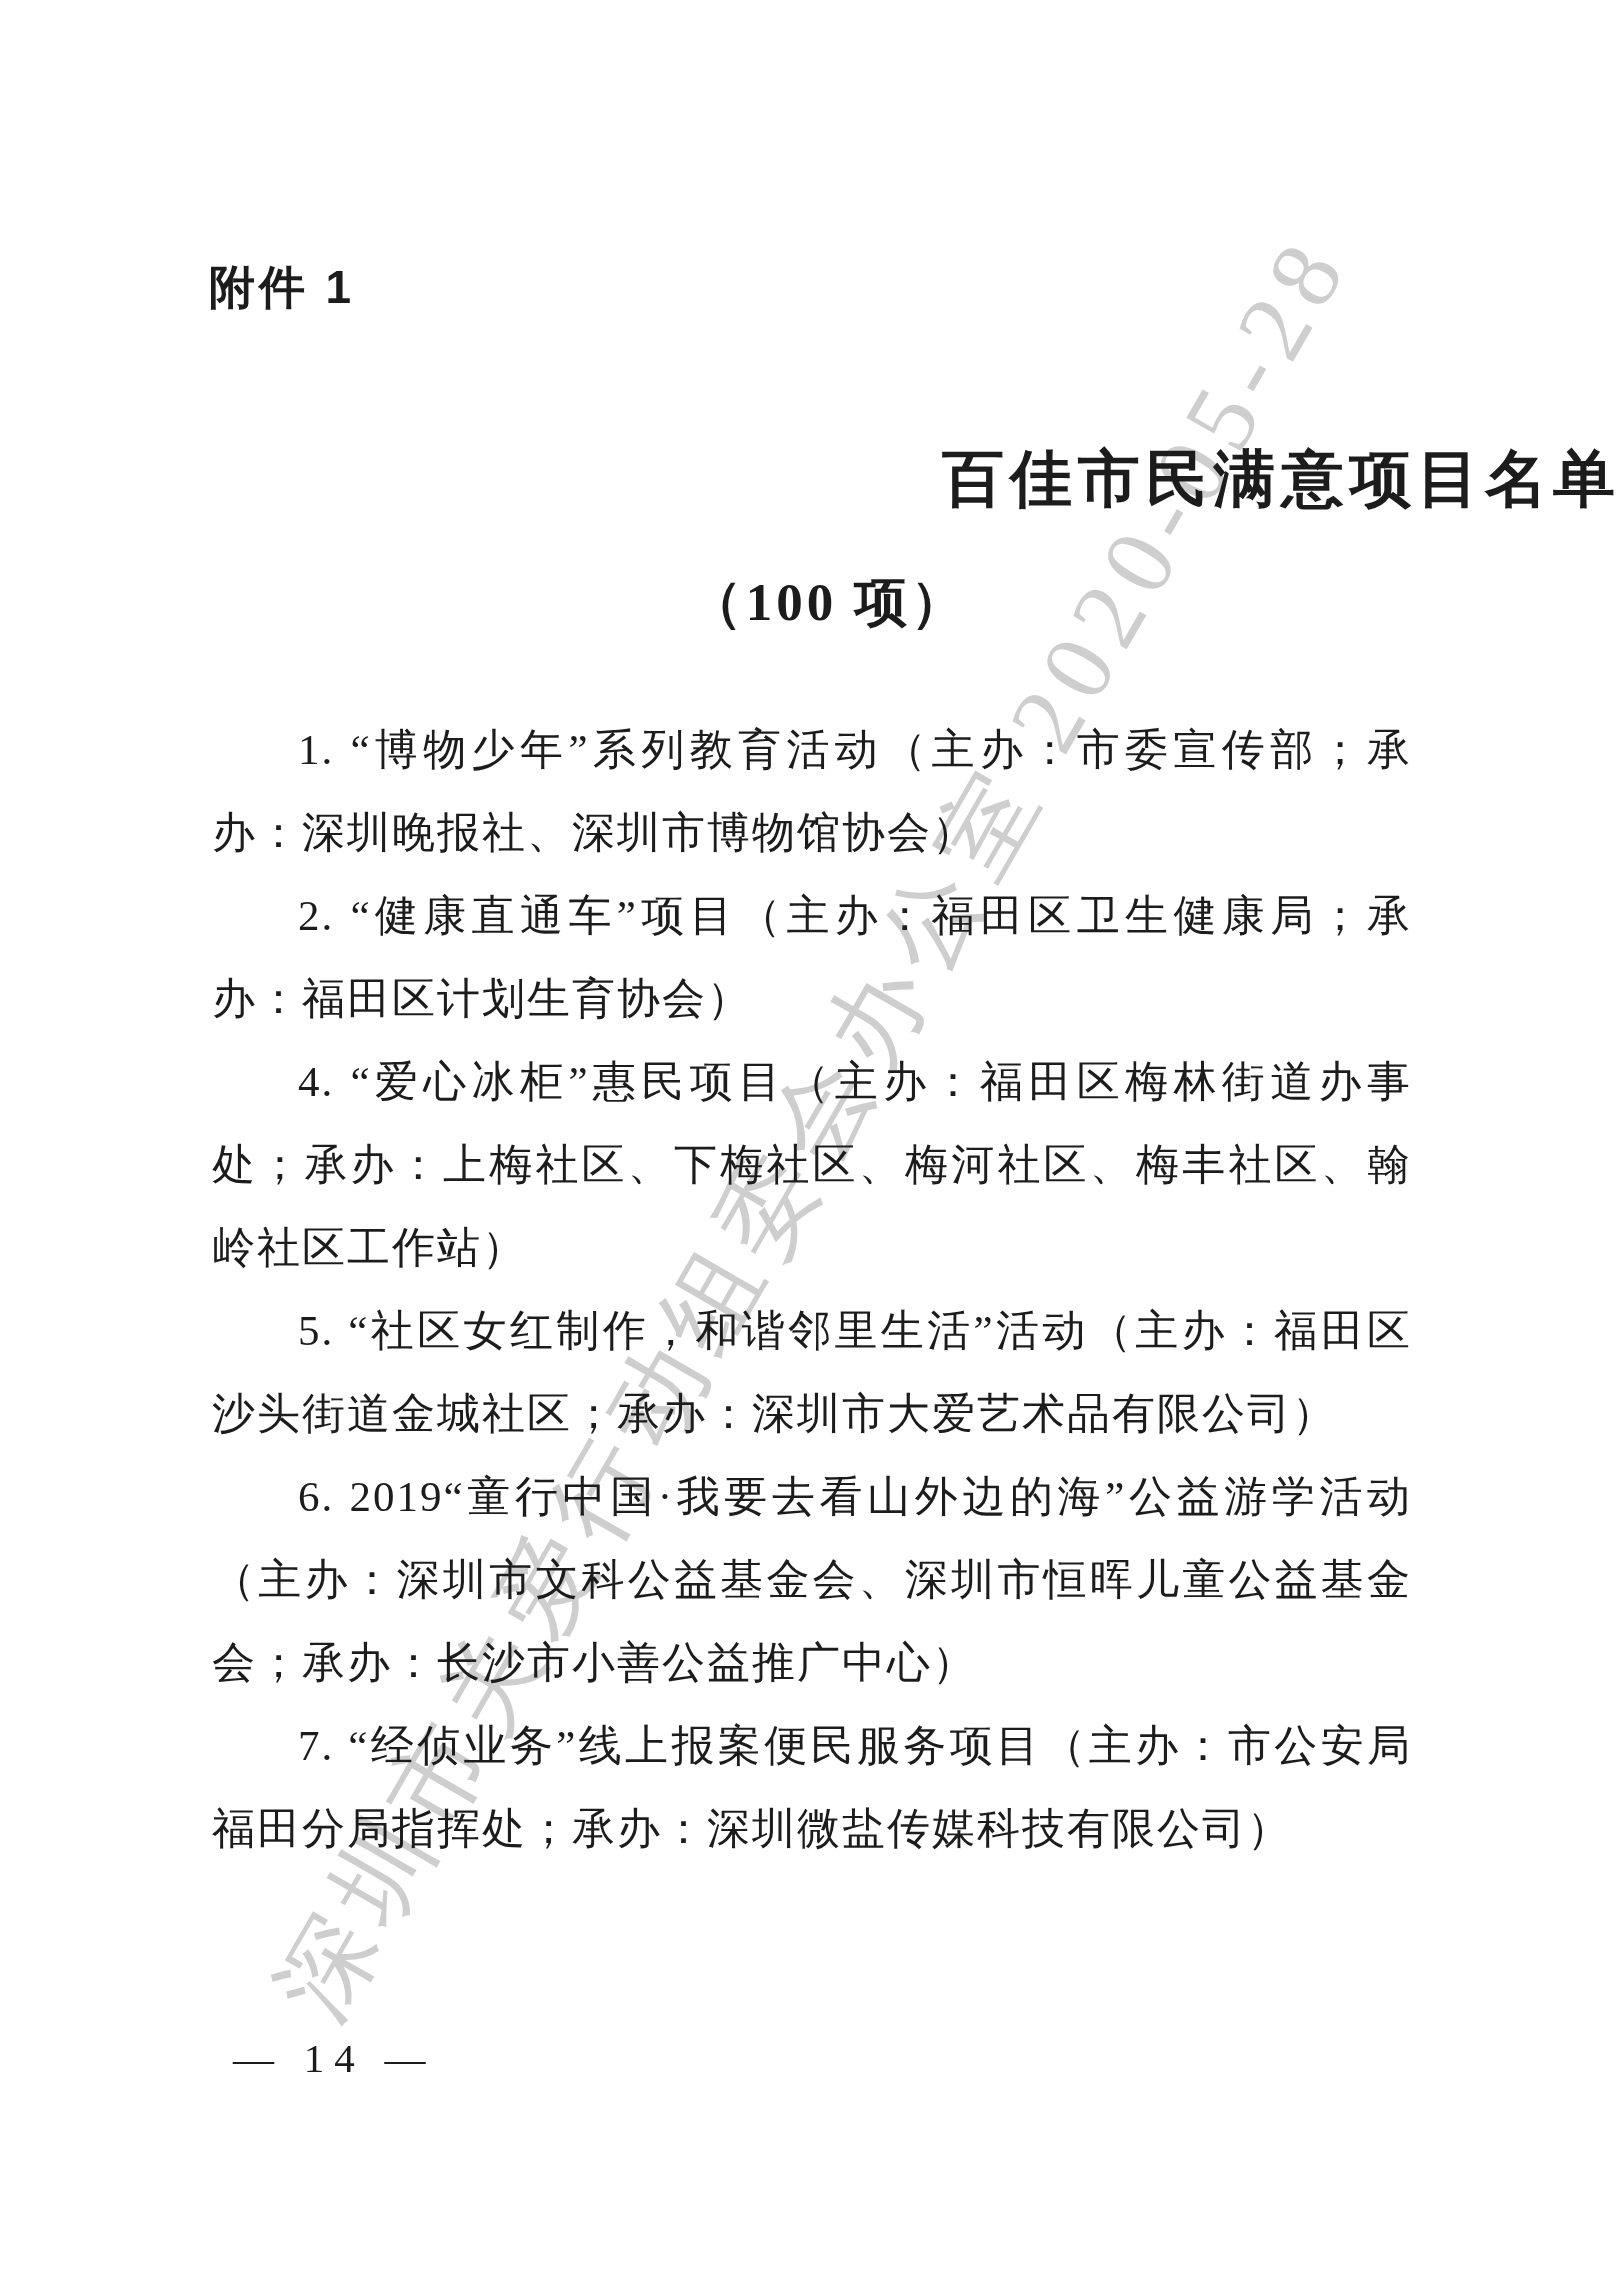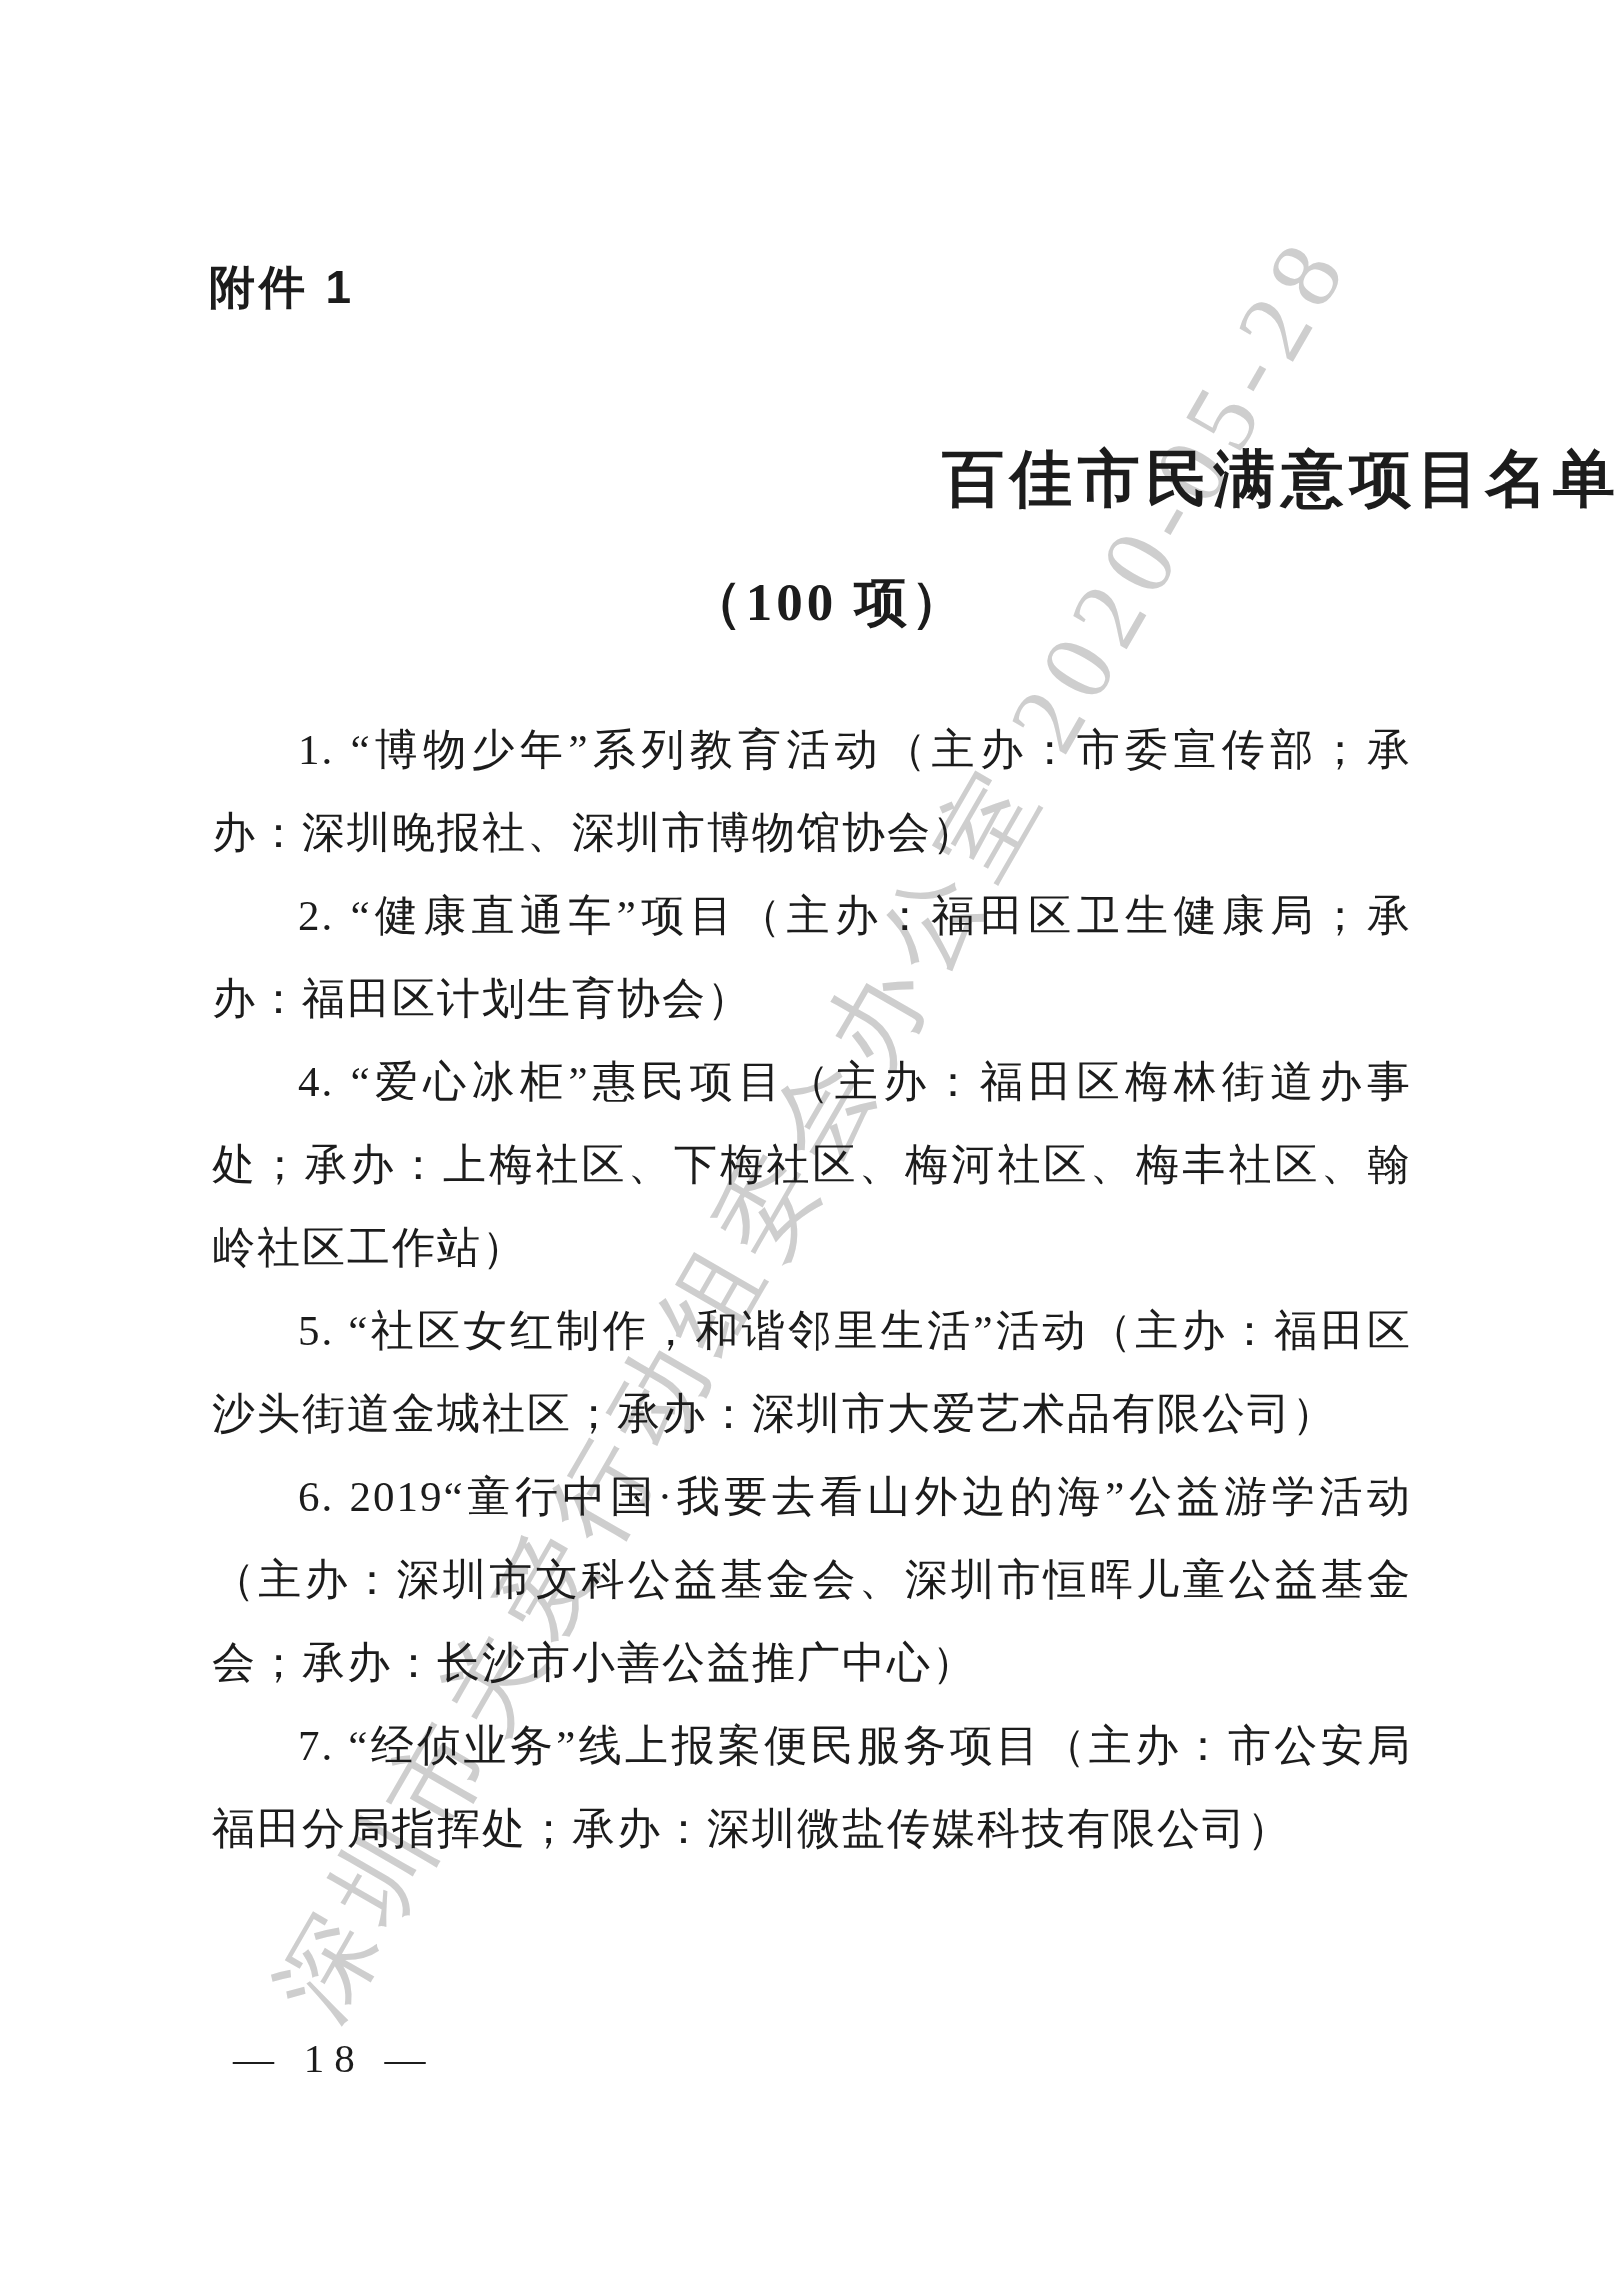--- a/index.html
+++ b/index.html
@@ -107,16 +107,16 @@
 
   <div class="project-list">
     <p>1. “博物少年”系列教育活动（主办：市委宣传部；承办：深圳晚报社、深圳市博物馆协会）</p>
     <p>2. “健康直通车”项目（主办：福田区卫生健康局；承办：福田区计划生育协会）</p>
     <p>4. “爱心冰柜”惠民项目（主办：福田区梅林街道办事处；承办：上梅社区、下梅社区、梅河社区、梅丰社区、翰岭社区工作站）</p>
     <p>5. “社区女红制作，和谐邻里生活”活动（主办：福田区沙头街道金城社区；承办：深圳市大爱艺术品有限公司）</p>
     <p>6. 2019“童行中国·我要去看山外边的海”公益游学活动（主办：深圳市文科公益基金会、深圳市恒晖儿童公益基金会；承办：长沙市小善公益推广中心）</p>
     <p>7. “经侦业务”线上报案便民服务项目（主办：市公安局福田分局指挥处；承办：深圳微盐传媒科技有限公司）</p>
   </div>
 
-  <div class="page-number">— 18 —</div>
+  <div class="page-number">— 14 —</div>
 
 </div>
 
 
 </body></html>

